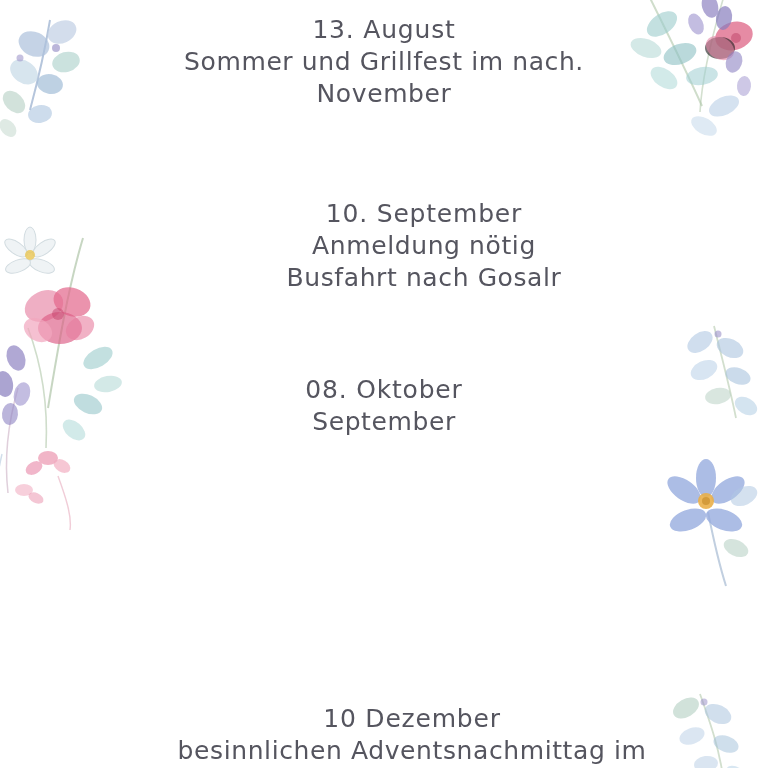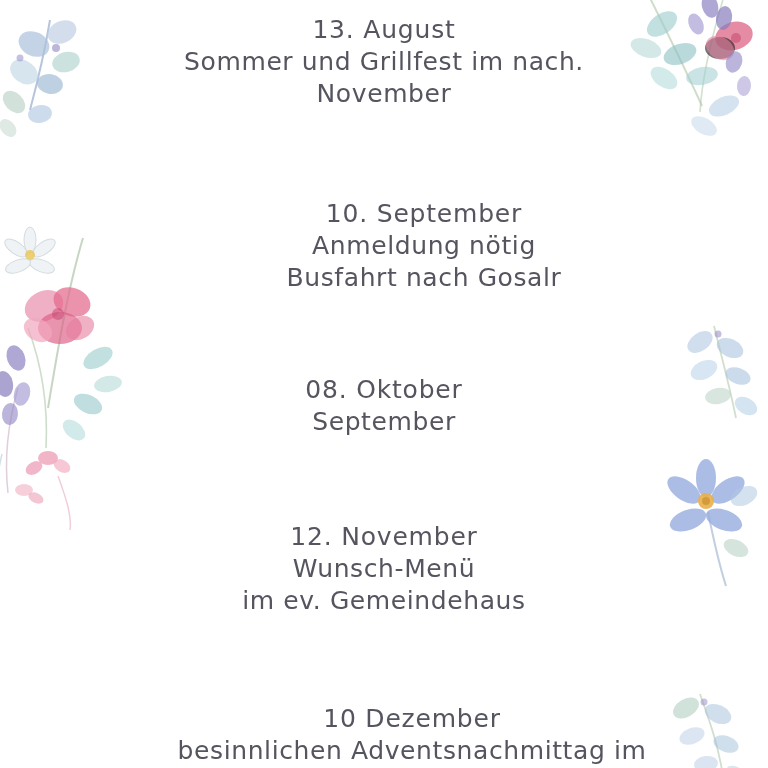--- a/index.html
+++ b/index.html
@@ -256,25 +256,20 @@
       <span class="line date">10. September</span>
       <span class="line desc">Anmeldung nötig</span>
       <span class="line desc">Busfahrt nach Gosalr</span>
     </div>
 
     <div class="event ev3">
       <span class="line date">08. Oktober</span>
       <span class="line desc">September</span>
     </div>
 
-    <div class="event ev4">
-      <span class="line date">12. November</span>
-      <span class="line desc">Wunsch-Menü</span>
-      <span class="line desc">im ev. Gemeindehaus</span>
-    </div>
 
     <div class="event ev5">
       <span class="line date">10 Dezember</span>
       <span class="line desc">besinnlichen Adventsnachmittag im</span>
     </div>
 
   </div>
 </div>
 
 </body></html>

